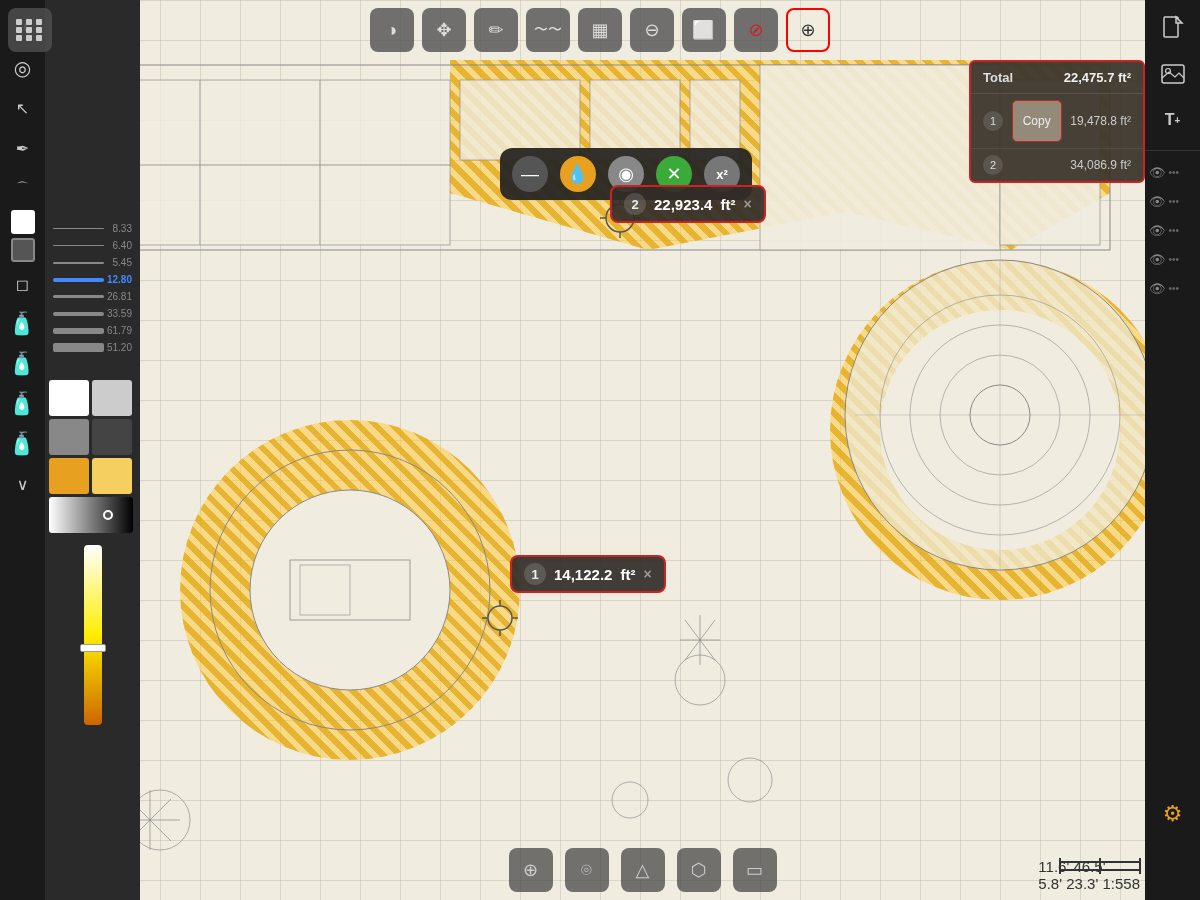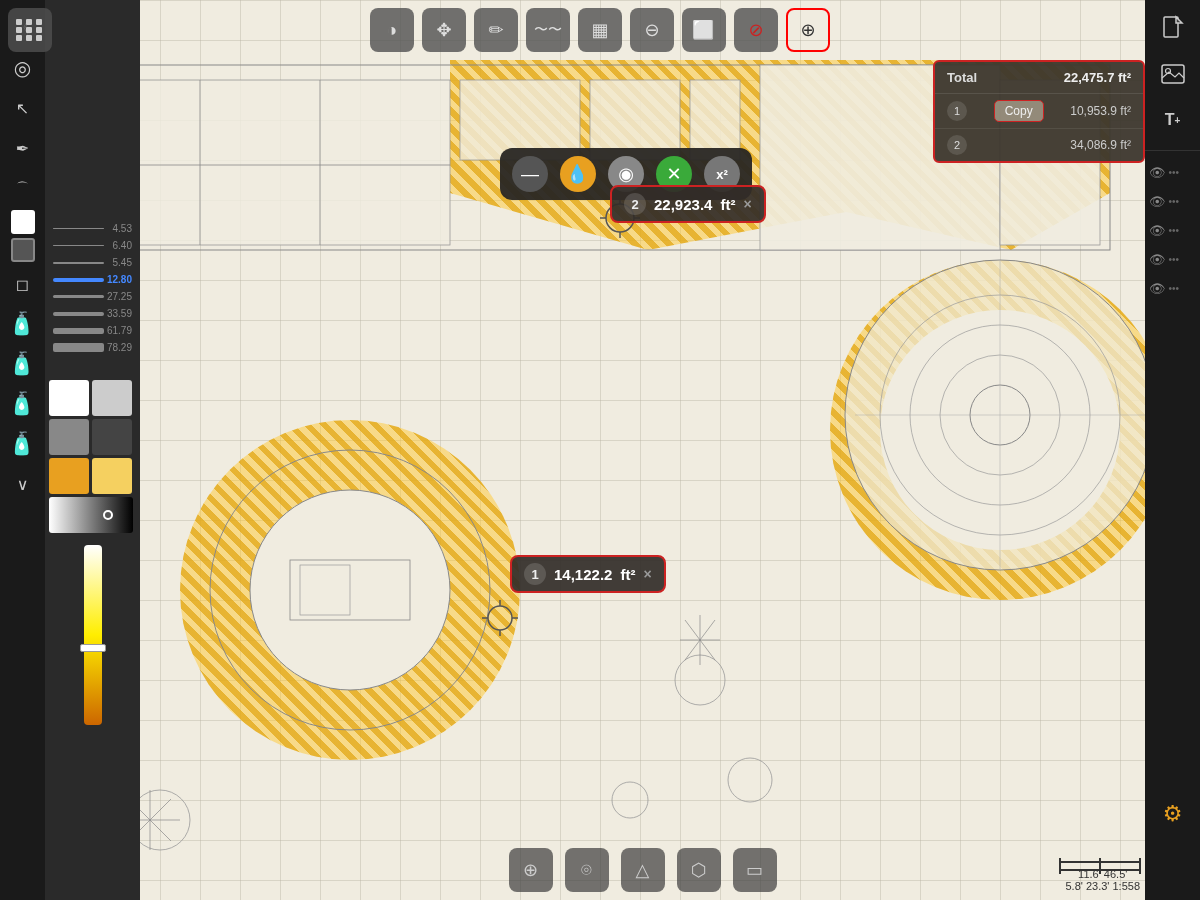--- a/index.html
+++ b/index.html
@@ -183,21 +183,21 @@
     .bottom-btn {
       width: 44px; height: 44px;
       background: rgba(60,60,60,0.7); border-radius: 8px;
       display: flex; align-items: center; justify-content: center;
       color: #ccc; font-size: 18px; cursor: pointer;
     }
 
     
     .scale-info {
       position: absolute; bottom: 8px; right: 60px;
-      color: #333; font-size: 11px; text-align: center; z-index: 201;
+      color: #333; font-size: 15px; text-align: left; z-index: 201;
     }
 
     
     .measure-badge {
       position: absolute; z-index: 300;
       background: rgba(50,45,40,0.92);
       border: 2px solid #cc2222;
       border-radius: 8px;
       padding: 6px 12px;
       display: flex; align-items: center; gap: 8px;
@@ -225,21 +225,21 @@
       cursor: pointer; font-size: 18px;
     }
     .ft-line { background: #555; color: #fff; }
     .ft-fill { background: #e8a020; color: #fff; }
     .ft-pat { background: #888; color: #fff; }
     .ft-green { background: #3aaa3a; color: #fff; }
     .ft-x2 { background: #777; color: #fff; font-size: 13px; font-weight: bold; }
 
     
     .total-panel {
-      position: absolute; top: 60px; right: 55px; width: 212px;
+      position: absolute; top: 60px; right: 55px; width: 176px;
       background: rgba(60,55,45,0.95);
       border: 2px solid #cc2222;
       border-radius: 6px; z-index: 400;
       overflow: hidden;
     }
     .total-header {
       display: flex; justify-content: space-between; align-items: center;
       padding: 8px 12px;
       color: #ddd; font-size: 13px; font-weight: 600;
       border-bottom: 1px solid rgba(255,255,255,0.1);
@@ -252,21 +252,21 @@
       border-bottom: 1px solid rgba(255,255,255,0.08);
     }
     .total-row-num {
       width: 20px; height: 20px; border-radius: 50%;
       background: rgba(255,255,255,0.12);
       display: flex; align-items: center; justify-content: center;
       font-size: 11px; color: #ddd;
     }
     .copy-btn {
       background: rgba(180,170,150,0.7);
-      border-radius: 5px; padding: 3px 10px;
+      border-radius: 5px; padding: 13px 10px;
       color: #eee; font-size: 12px; cursor: pointer;
       border: 1px solid #cc2222;
     }
     .total-row-2 {
       display: flex; align-items: center; justify-content: space-between;
       padding: 6px 12px; color: #ccc; font-size: 12px;
     }
 
     
     .yellow-icon {
@@ -410,49 +410,49 @@
   <div class="toolbar-btn" style="font-size:22px;">🧴</div>
   <div class="toolbar-btn" style="font-size:22px;">🧴</div>
   <div class="toolbar-btn" style="font-size:22px;">🧴</div>
   <div class="toolbar-btn" style="font-size:22px;">🧴</div>
   <div class="toolbar-btn">∨</div>
 </div>
 
 <div class="brush-panel">
   <div class="brush-size-item">
     <div class="brush-dot" style="height:1px;"></div>
-    <span class="brush-size-value">4.53</span>
+    <span class="brush-size-value">8.33</span>
   </div>
   <div class="brush-size-item">
     <div class="brush-dot" style="height:1.5px;"></div>
     <span class="brush-size-value">6.40</span>
   </div>
   <div class="brush-size-item">
     <div class="brush-dot" style="height:2px;"></div>
     <span class="brush-size-value">5.45</span>
   </div>
   <div class="brush-size-item active">
     <div class="brush-dot active" style="background:#4488ff;"></div>
     <span class="brush-size-value" style="color:#4488ff; font-weight:bold;">12.80</span>
   </div>
   <div class="brush-size-item">
     <div class="brush-dot" style="height:3px;"></div>
-    <span class="brush-size-value">27.25</span>
+    <span class="brush-size-value">26.81</span>
   </div>
   <div class="brush-size-item">
     <div class="brush-dot" style="height:4px;"></div>
     <span class="brush-size-value">33.59</span>
   </div>
   <div class="brush-size-item">
     <div class="brush-dot" style="height:6px;"></div>
     <span class="brush-size-value">61.79</span>
   </div>
   <div class="brush-size-item">
     <div class="brush-dot" style="height:9px;"></div>
-    <span class="brush-size-value">78.29</span>
+    <span class="brush-size-value">51.20</span>
   </div>
 
   <div style="margin-top: 20px; padding: 4px;">
     <div style="display:flex; gap:3px; margin-bottom:3px;">
       <div style="width:40px; height:36px; background:#ffffff; border-radius:3px; cursor:pointer;"></div>
       <div style="width:40px; height:36px; background:#cccccc; border-radius:3px; cursor:pointer;"></div>
     </div>
     <div style="display:flex; gap:3px; margin-bottom:3px;">
       <div style="width:40px; height:36px; background:#888888; border-radius:3px; cursor:pointer;"></div>
       <div style="width:40px; height:36px; background:#444444; border-radius:3px; cursor:pointer;"></div>
@@ -495,21 +495,21 @@
 </div>
 
 <div class="total-panel">
   <div class="total-header">
     <span>Total</span>
     <span class="total-val">22,475.7 ft²</span>
   </div>
   <div class="total-row">
     <div class="total-row-num">1</div>
     <div class="copy-btn">Copy</div>
-    <span>10,953.9 ft²</span>
+    <span>19,478.8 ft²</span>
   </div>
   <div class="total-row-2">
     <div class="total-row-num">2</div>
     <span>34,086.9 ft²</span>
   </div>
 </div>
 
 <div class="right-panel">
   <div class="right-btn">
     <svg width="22" height="26" viewBox="0 0 22 26" fill="none">

